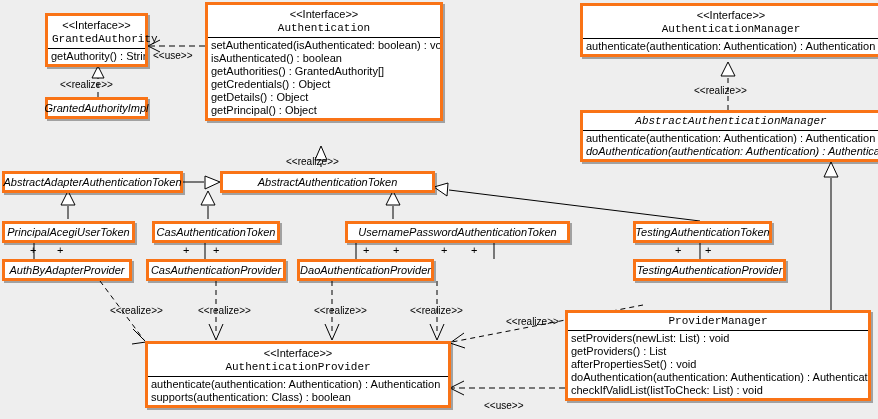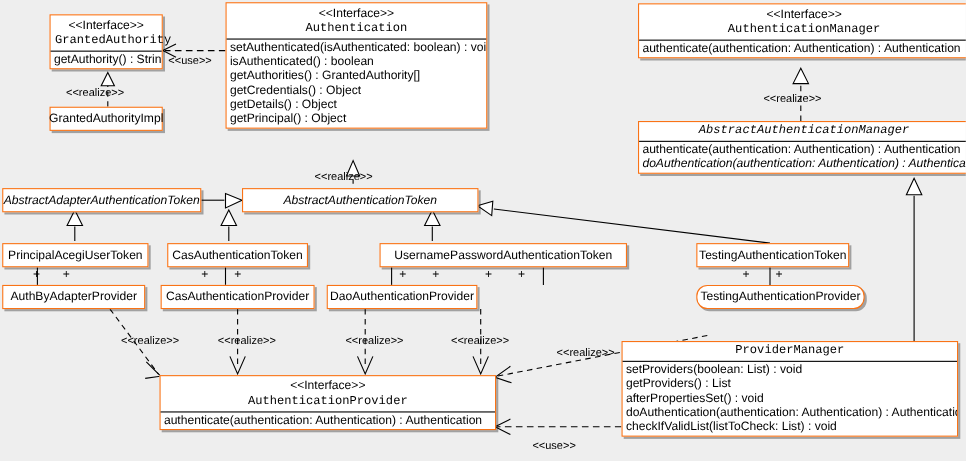--- a/index.html
+++ b/index.html
@@ -10,21 +10,21 @@
     position:relative;
     overflow:hidden;
   }
   #canvas{position:absolute;left:0;top:0;width:878px;height:419px;}
   svg.lines{position:absolute;left:0;top:0;width:878px;height:419px;pointer-events:none;}
 
   
   .cls{
     position:absolute;
     background:#ffffff;
-    border:1px solid #f97316;
+    border:3px solid #f97316;
     box-shadow:2px 2px 0 rgba(0,0,0,0.32);
     box-sizing:border-box;
     font-size:11px;
     color:#000;
     line-height:1.0;
     z-index:5;
   }
   .hdr{
     padding:3px 4px 3px 4px;
     text-align:center;
@@ -42,21 +42,21 @@
     white-space:nowrap;
     overflow:hidden;
   }
   .op.italic{font-style:italic;}
 
   
   .simple{
     display:flex;align-items:center;justify-content:center;
     text-align:center;
   }
-  .simple span{white-space:nowrap;font-size:11px;padding:0 3px;}
+  .simple span{white-space:nowrap;font-size:11px;padding:0 3px;font-style:italic;}
 
   
   .lbl{
     position:absolute;
     font-size:10px;
     color:#000;
     background:transparent;
     white-space:nowrap;
     z-index:6;
   }
@@ -233,40 +233,41 @@
 
   <div class="cls simple" style="left:146px;top:259px;width:140px;height:22px;">
     <span>CasAuthenticationProvider</span>
   </div>
 
   <div class="cls simple" style="left:297px;top:259px;width:137px;height:22px;">
     <span>DaoAuthenticationProvider</span>
   </div>
 
 
-  <div class="cls simple" style="left:633px;top:259px;width:153px;height:22px;border-radius:10px;">
+  <div class="cls simple" style="left:633px;top:259px;width:153px;height:22px;">
     <span>TestingAuthenticationProvider</span>
   </div>
 
   <div class="cls" style="left:145px;top:341px;width:306px;">
     <div class="hdr">
       <span class="stereo">&lt;&lt;Interface&gt;&gt;</span>
       <span class="nm">AuthenticationProvider</span>
     </div>
     <div class="ops sep">
       <span class="op">authenticate(authentication: Authentication) : Authentication</span>
+      <span class="op">supports(authentication: Class) : boolean</span>
     </div>
   </div>
 
   <div class="cls" style="left:565px;top:310px;width:306px;">
     <div class="hdr">
       <span class="nm">ProviderManager</span>
     </div>
     <div class="ops sep">
-      <span class="op">setProviders(boolean: List) : void</span>
+      <span class="op">setProviders(newList: List) : void</span>
       <span class="op">getProviders() : List</span>
       <span class="op">afterPropertiesSet() : void</span>
       <span class="op">doAuthentication(authentication: Authentication) : Authentication</span>
       <span class="op">checkIfValidList(listToCheck: List) : void</span>
     </div>
   </div>
 
   <div class="lbl" style="left:153px;top:50px;">&lt;&lt;use&gt;&gt;</div>
 
   <div class="lbl" style="left:60px;top:79px;">&lt;&lt;realize&gt;&gt;</div>

